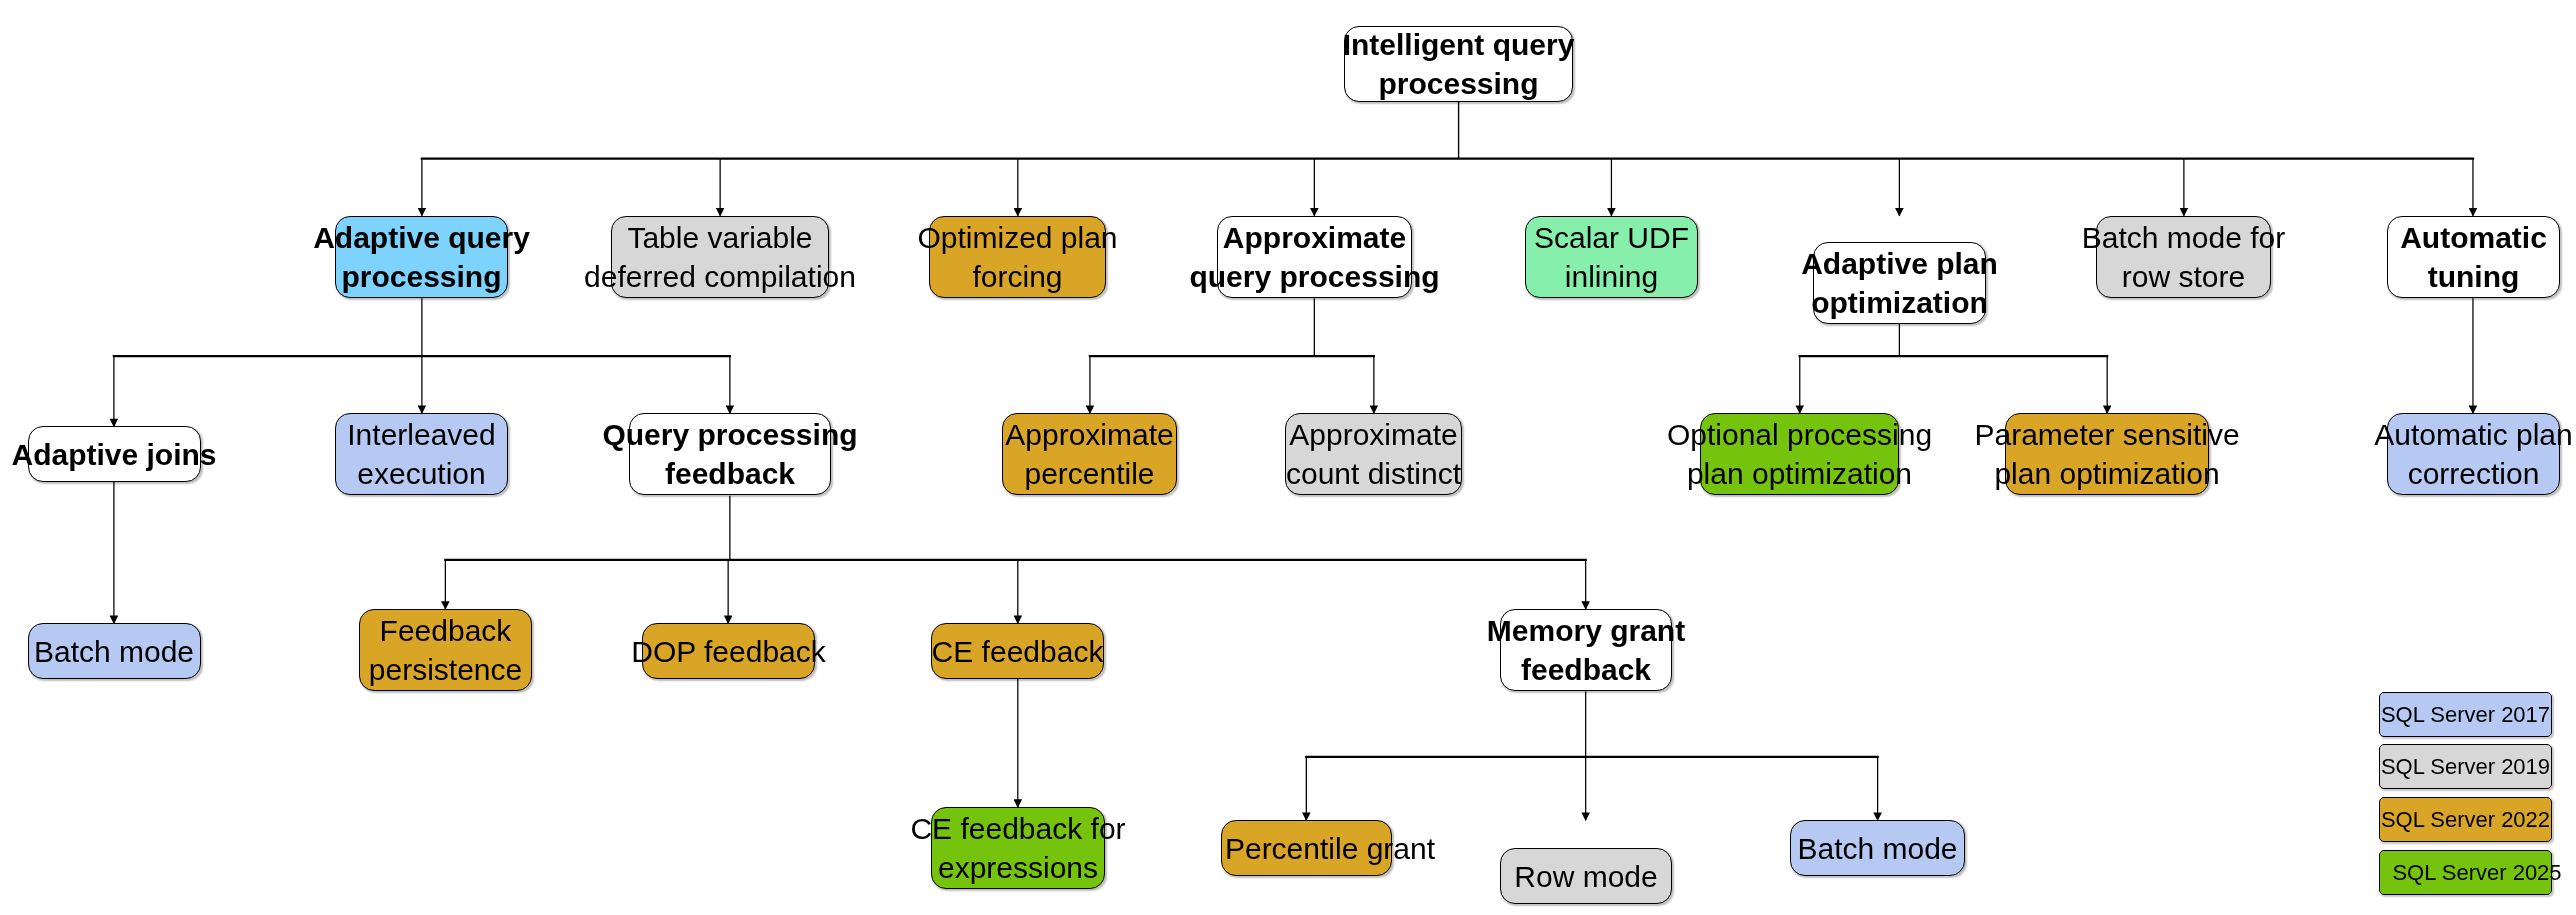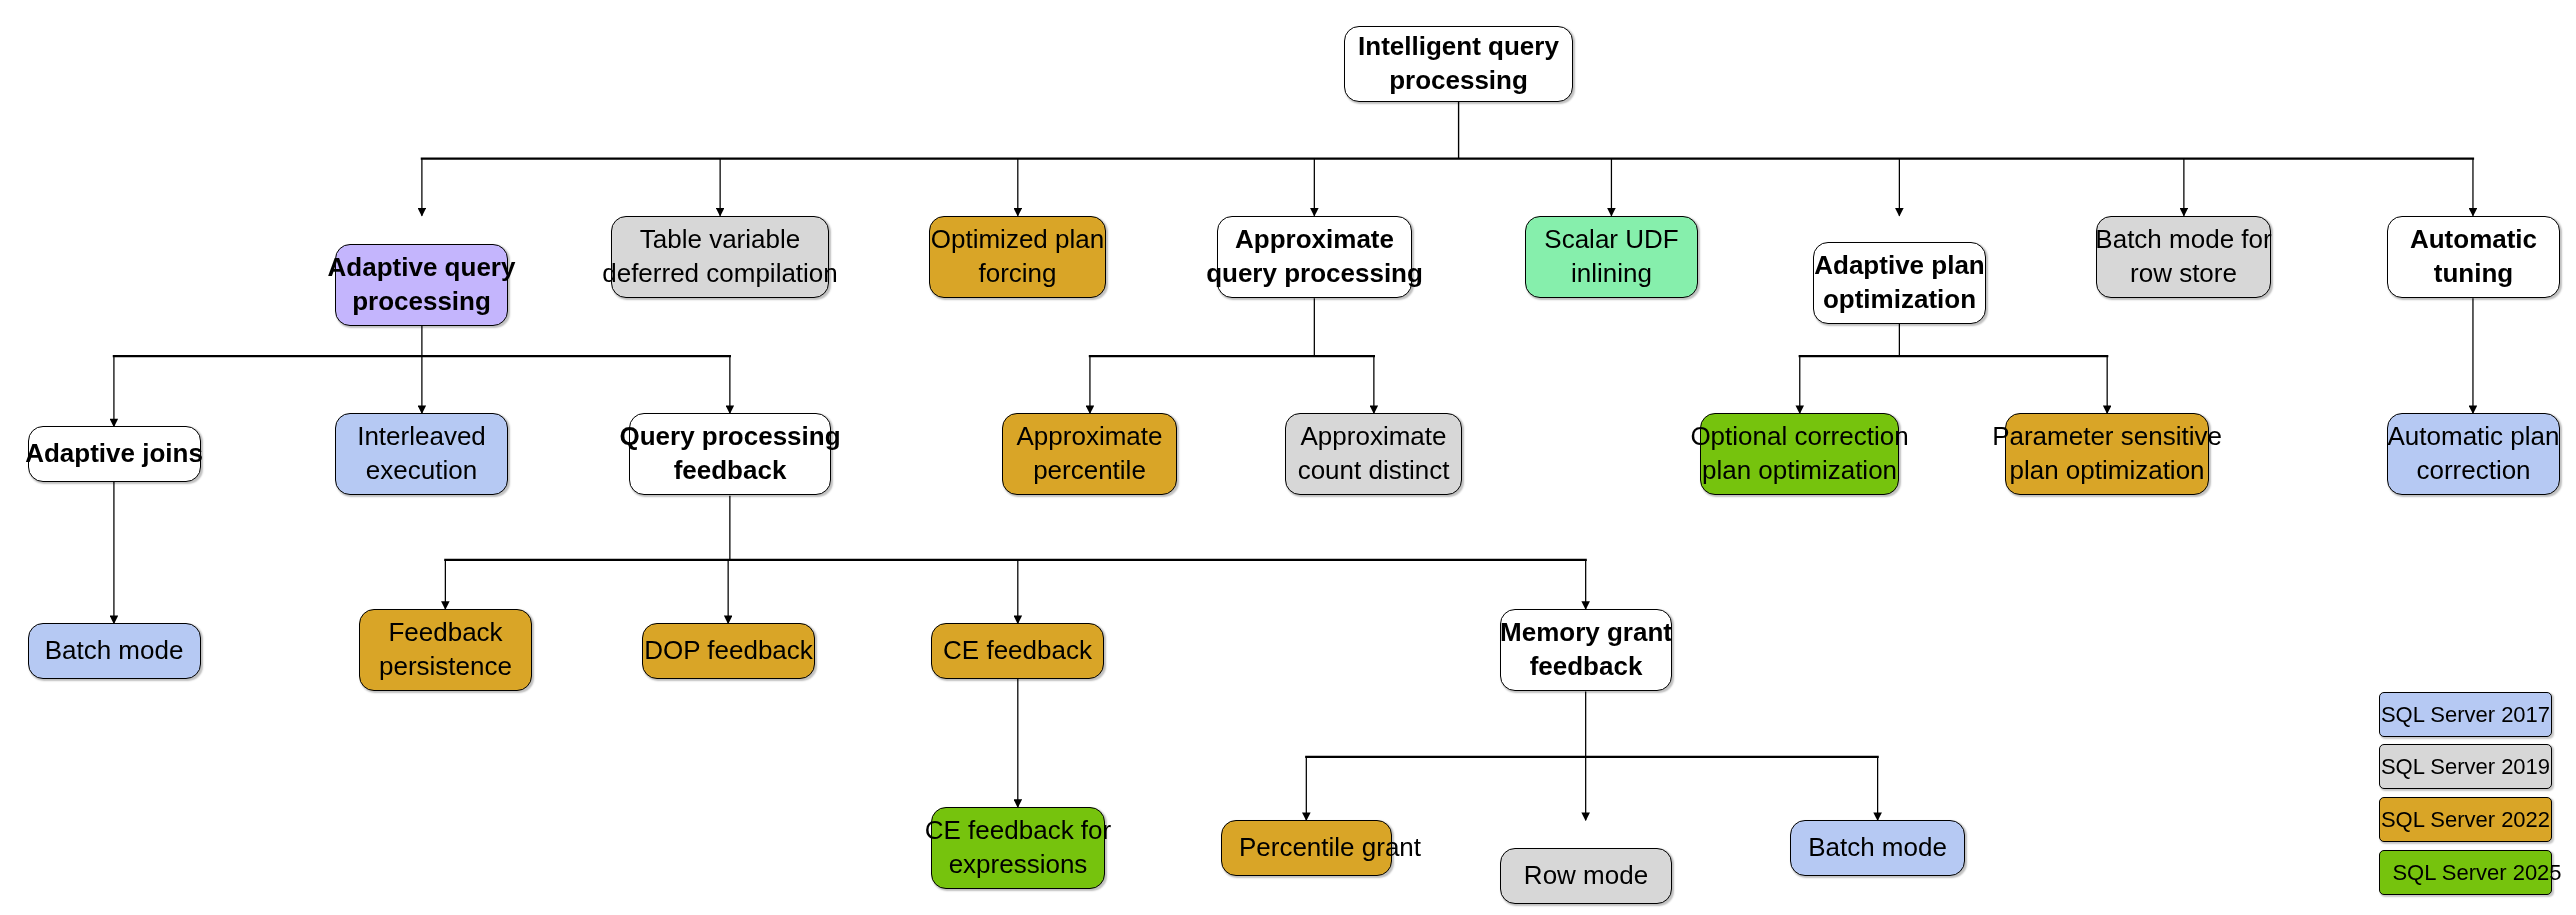--- a/index.html
+++ b/index.html
@@ -20,21 +20,21 @@
   .node{
     position:absolute;
     box-sizing:border-box;
     border:1.7px solid #000;
     border-radius:15px;
     display:flex;
     align-items:center;
     justify-content:center;
     text-align:center;
     white-space:pre;
-    font-size:26px;
+    font-size:30px;
     line-height:1.3;
     color:#000;
     box-shadow:1.1px 1.7px 1.7px rgba(0,0,0,0.25);
     z-index:2;
   }
   .node.bold{font-weight:bold;}
   .legend-item{
     position:absolute;
     box-sizing:border-box;
     border:1.4px solid #000;
@@ -94,21 +94,21 @@
       <line x1="1778" y1="1186" x2="1778" y2="1410" stroke="#000000" stroke-width="2.2" marker-end="url(#arrow)"></line>
       <line x1="2770" y1="1208" x2="2770" y2="1322" stroke="#000000" stroke-width="2.2"></line>
       <line x1="2280" y1="1322" x2="3282" y2="1322" stroke="#000000" stroke-width="4"></line>
       <line x1="2282" y1="1322" x2="2282" y2="1433" stroke="#000000" stroke-width="2.2" marker-end="url(#arrow)"></line>
       <line x1="2770" y1="1322" x2="2770" y2="1433" stroke="#000000" stroke-width="2.2" marker-end="url(#arrow)"></line>
       <line x1="3280" y1="1322" x2="3280" y2="1433" stroke="#000000" stroke-width="2.2" marker-end="url(#arrow)"></line>
     </svg>
   <div id="nodes">
       <div class="node bold" style="left: 1344px; top: 26px; width: 229px; height: 76px; background: rgb(255, 255, 255);">Intelligent query
 processing</div>
-      <div class="node bold" style="left: 335px; top: 216px; width: 173px; height: 82px; background: #c4b5fd; margin-top: 28px;">Adaptive query
+      <div class="node bold" style="left: 335px; top: 216px; width: 173px; height: 82px; background: #7dd3fc;">Adaptive query
 processing</div>
       <div class="node" style="left: 611px; top: 216px; width: 218px; height: 82px; background: rgb(215, 215, 215);">Table variable
 deferred compilation</div>
       <div class="node" style="left: 929px; top: 216px; width: 177px; height: 82px; background: rgb(217, 165, 39);">Optimized plan
 forcing</div>
       <div class="node bold" style="left: 1217px; top: 216px; width: 195px; height: 82px; background: rgb(255, 255, 255);">Approximate
 query processing</div>
       <div class="node" style="left: 1525px; top: 216px; width: 173px; height: 82px; background: #86efac;">Scalar UDF
 inlining</div>
       <div class="node bold" style="left: 1813px; top: 216px; width: 173px; height: 82px; background: rgb(255, 255, 255); margin-top: 26px;">Adaptive plan
@@ -119,21 +119,21 @@
 tuning</div>
       <div class="node bold" style="left: 27.5px; top: 426px; width: 173px; height: 56px; background: rgb(255, 255, 255);">Adaptive joins</div>
       <div class="node" style="left: 335px; top: 413px; width: 173px; height: 82px; background: rgb(182, 201, 243);">Interleaved
 execution</div>
       <div class="node bold" style="left: 629px; top: 413px; width: 202px; height: 82px; background: rgb(255, 255, 255);">Query processing
 feedback</div>
       <div class="node" style="left: 1002px; top: 413px; width: 175px; height: 82px; background: rgb(217, 165, 39);">Approximate
 percentile</div>
       <div class="node" style="left: 1285px; top: 413px; width: 177px; height: 82px; background: rgb(215, 215, 215);">Approximate
 count distinct</div>
-      <div class="node" style="left: 1700px; top: 413px; width: 199px; height: 82px; background: rgb(118, 195, 13);">Optional correction
+      <div class="node" style="left: 1700px; top: 413px; width: 199px; height: 82px; background: rgb(118, 195, 13);">Optional processing
 plan optimization</div>
       <div class="node" style="left: 2005px; top: 413px; width: 204px; height: 82px; background: rgb(217, 165, 39);">Parameter sensitive
 plan optimization</div>
       <div class="node" style="left: 2387px; top: 413px; width: 173px; height: 82px; background: rgb(182, 201, 243);">Automatic plan
 correction</div>
       <div class="node" style="left: 27.5px; top: 623px; width: 173px; height: 56px; background: rgb(182, 201, 243);">Batch mode</div>
       <div class="node" style="left: 359px; top: 609px; width: 173px; height: 82px; background: rgb(217, 165, 39);">Feedback
 persistence</div>
       <div class="node" style="left: 642px; top: 623px; width: 173px; height: 56px; background: rgb(217, 165, 39);">DOP feedback</div>
       <div class="node" style="left: 931px; top: 623px; width: 173px; height: 56px; background: rgb(217, 165, 39);">CE feedback</div>

